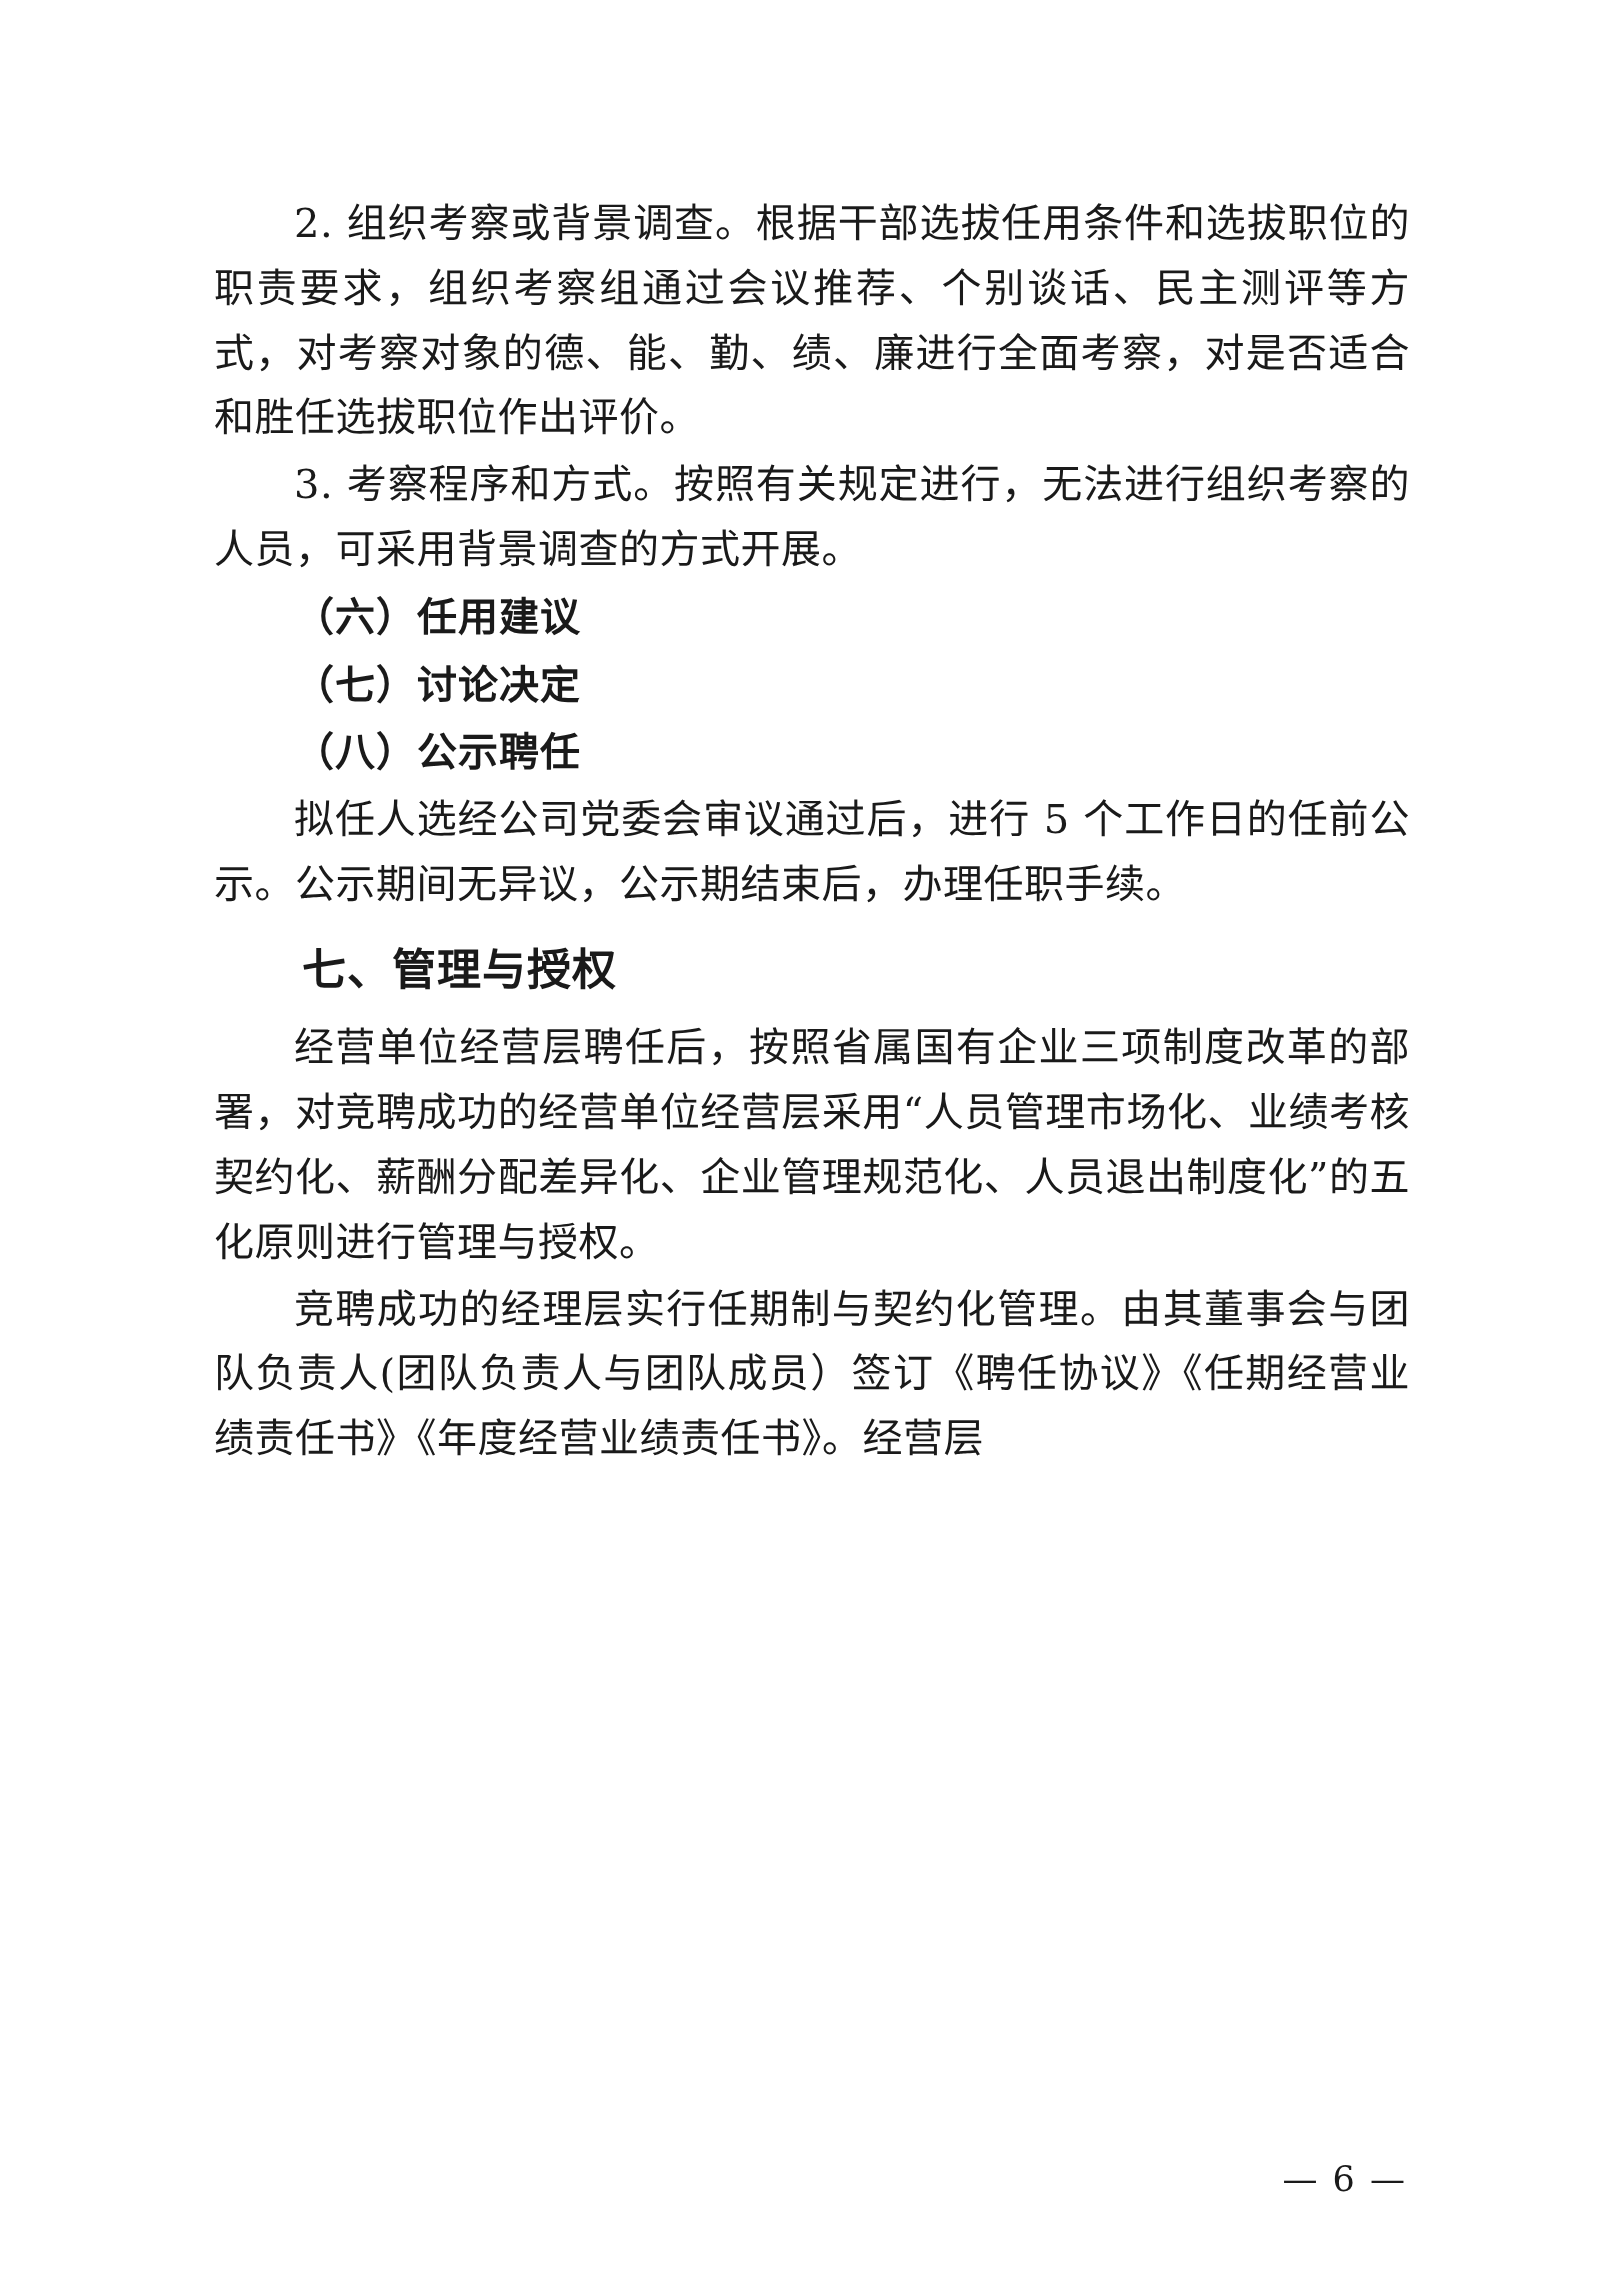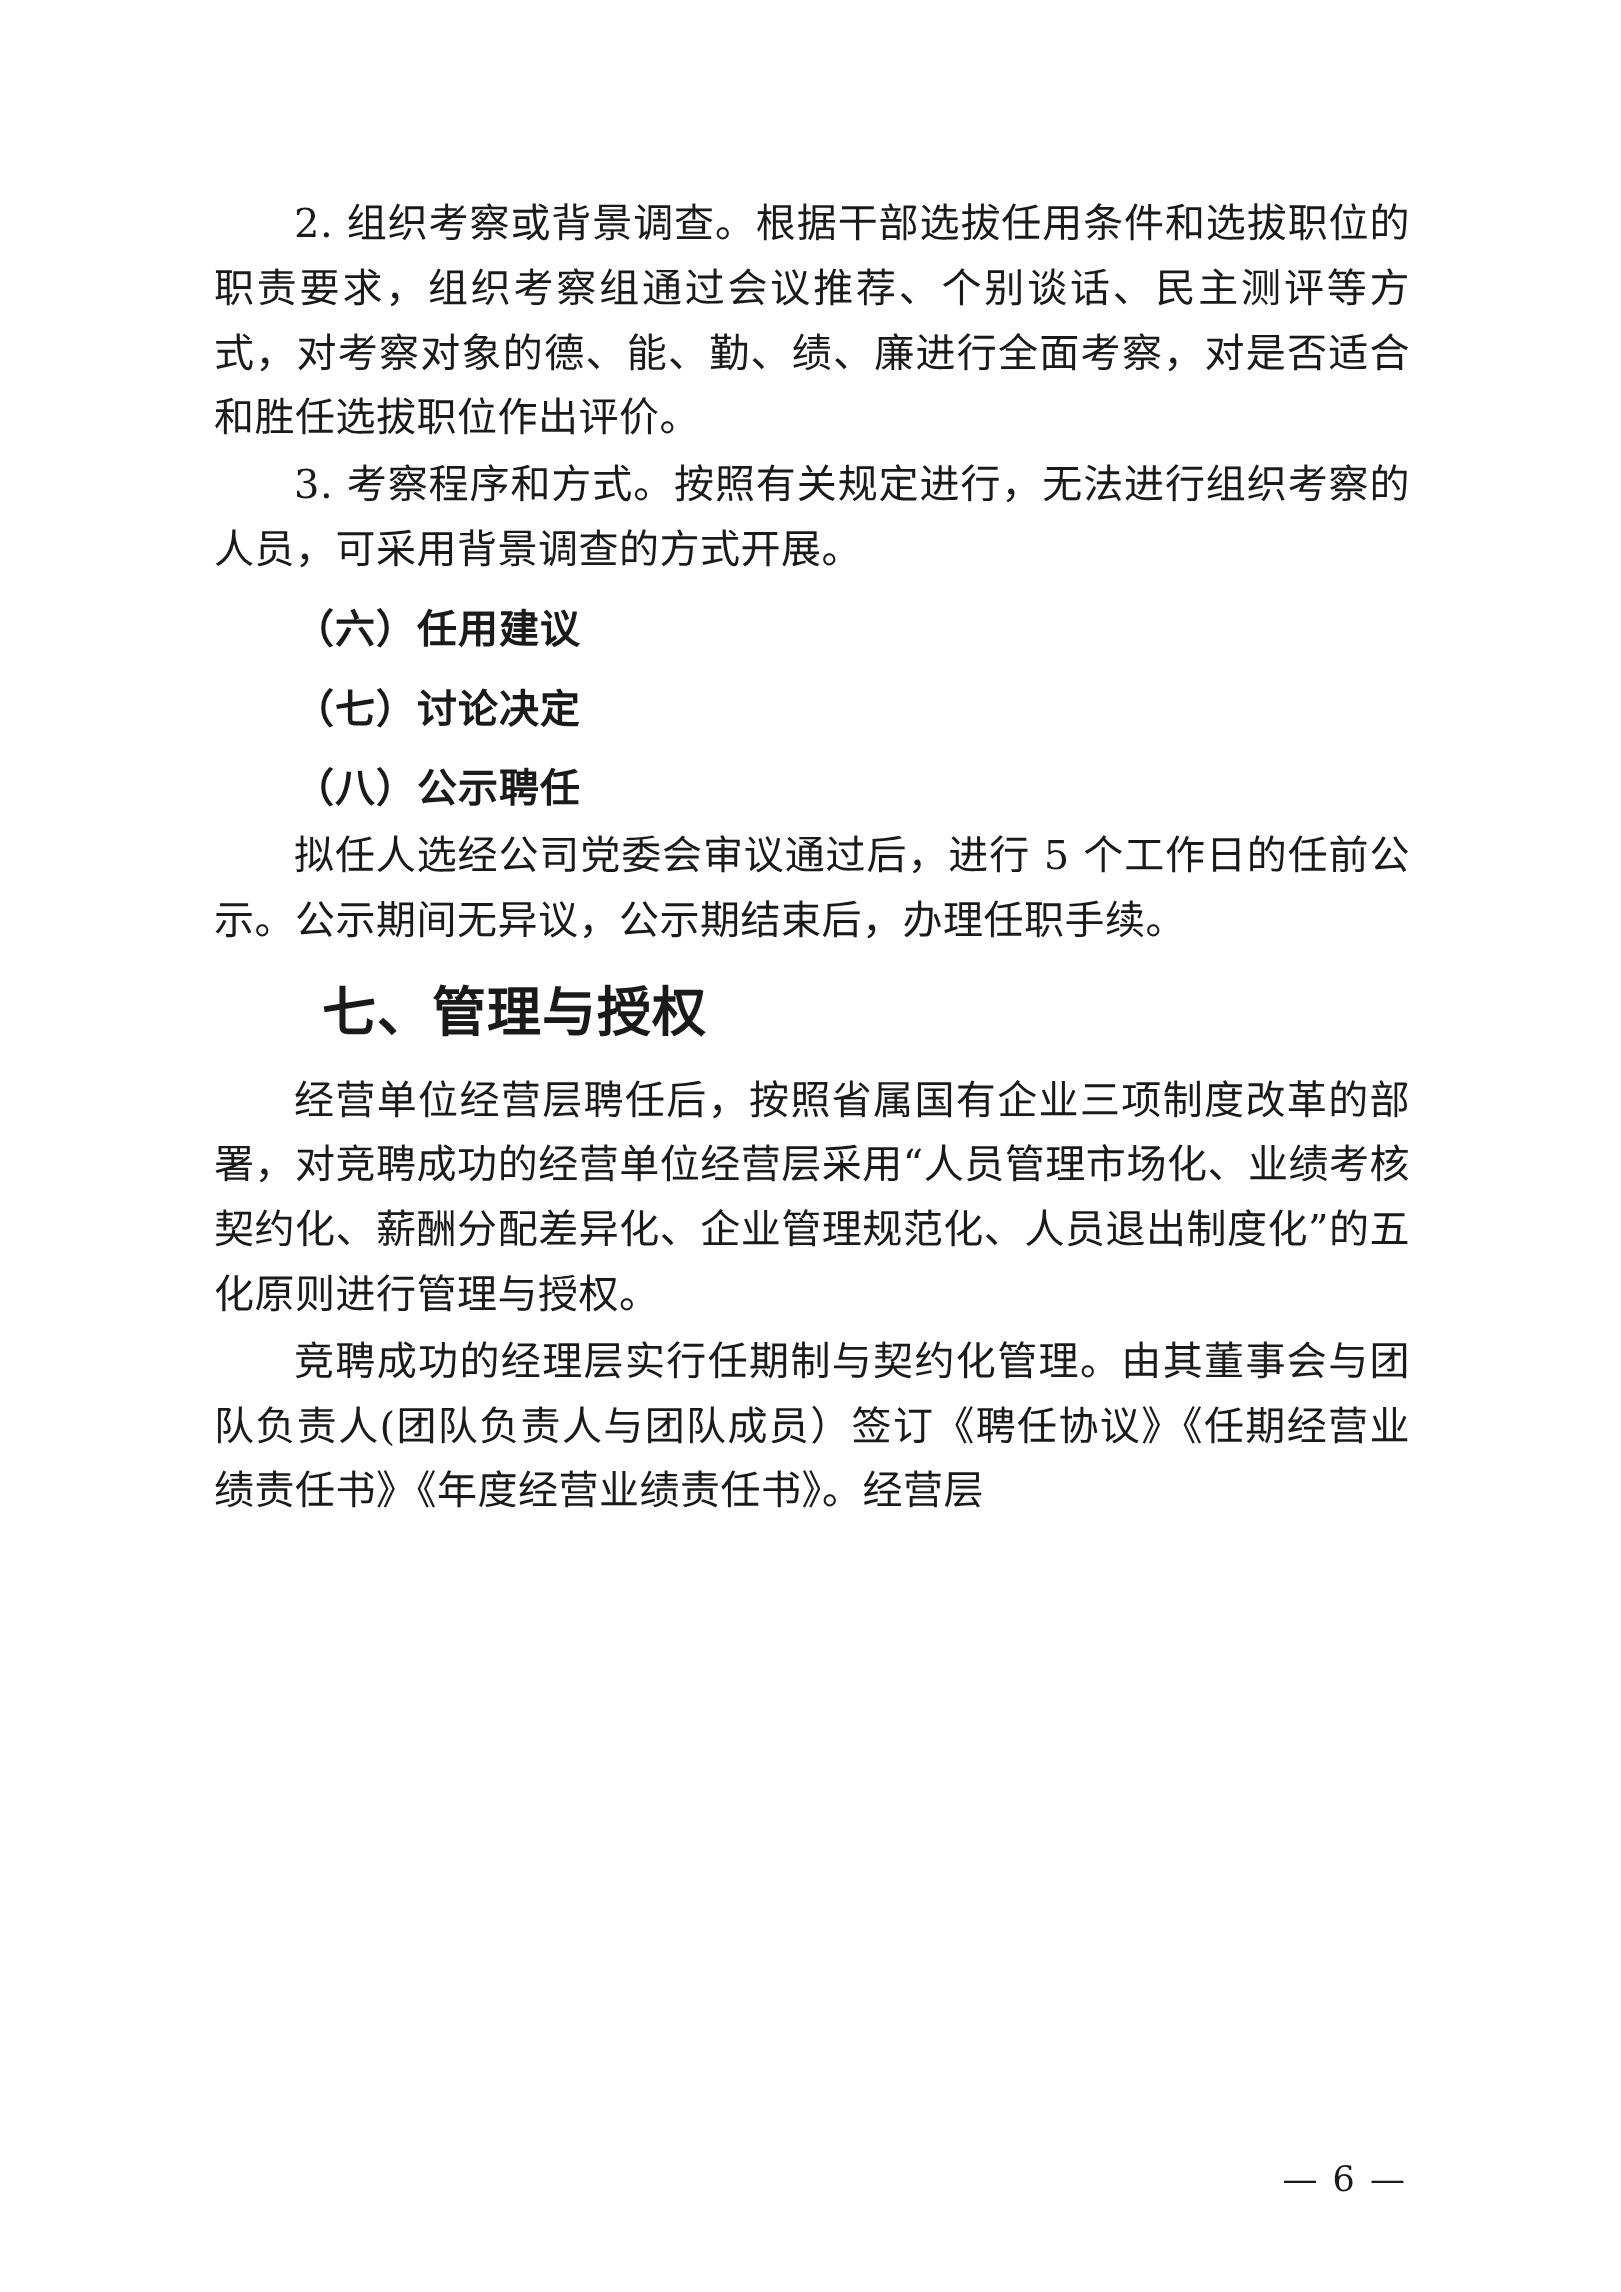--- a/index.html
+++ b/index.html
@@ -34,28 +34,28 @@
   }
   p {
     margin: 0 0 2px 0;
   }
   .para {
     text-indent: 2em;
   }
   .heading-sub {
     font-weight: 700;
     text-indent: 2em;
-    margin-top: 15px;
+    margin-top: 3px;
     margin-bottom: 2px;
     letter-spacing: 1px;
   }
   .heading-main {
-    font-family: Liberation Serif, serif;
+    font-family: Liberation Sans, sans-serif;
     font-weight: 700;
-    font-size: 54px;
+    font-size: 44px;
     text-indent: 2em;
     margin-top: 17.6px;
     margin-bottom: 9.8px;
     letter-spacing: 1px;
   }
   .page-number {
     position: absolute;
     right: 214px;
     bottom: 94px;
     font-size: 35px;

